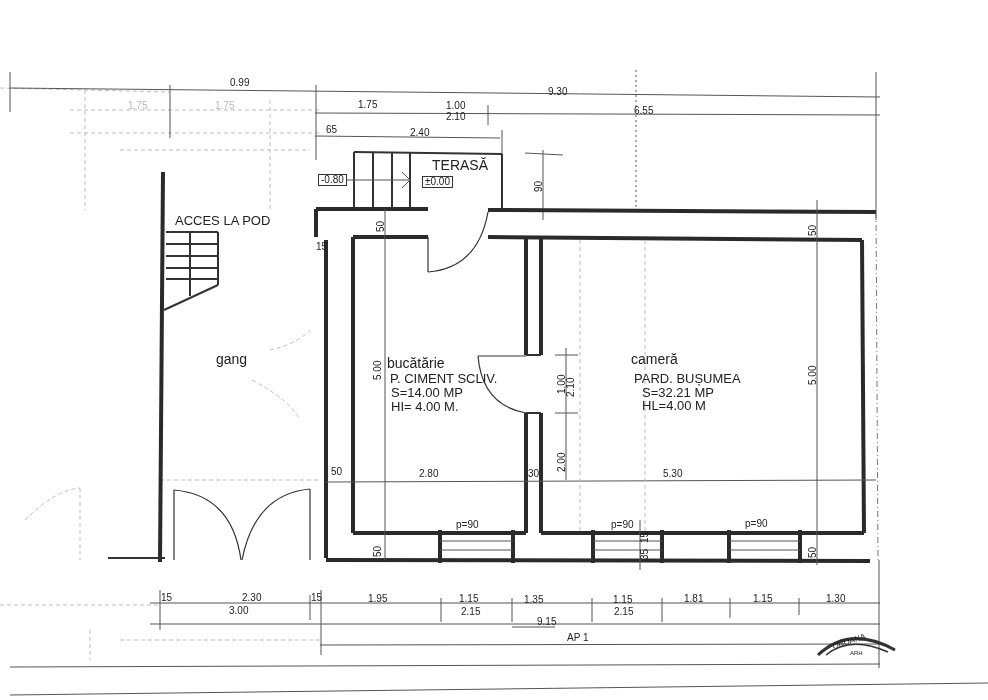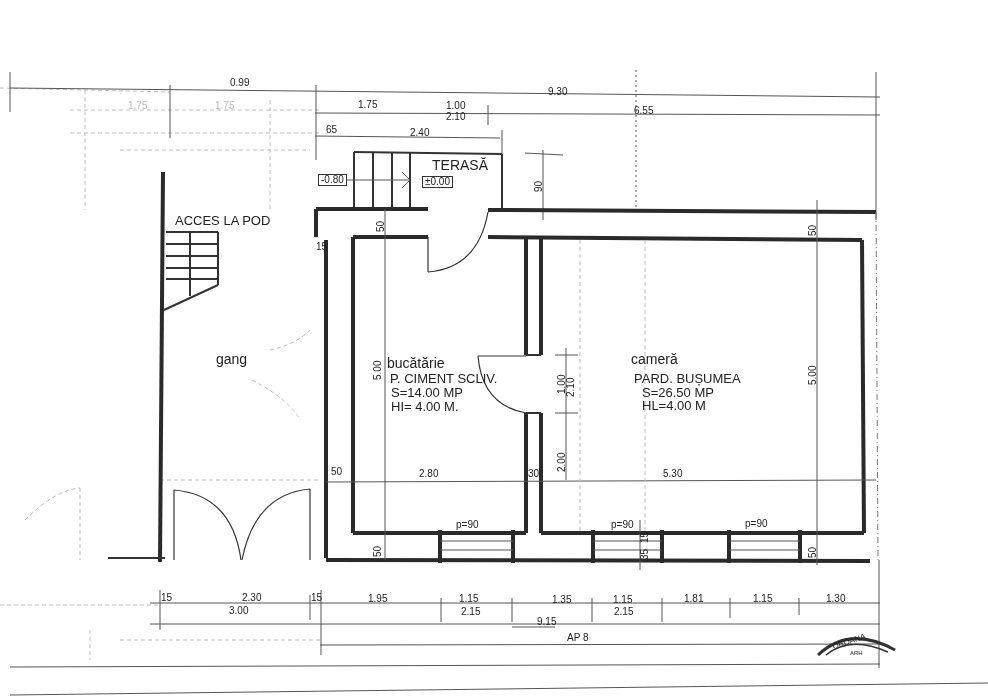--- a/index.html
+++ b/index.html
@@ -197,21 +197,21 @@
 <span class="lbl room" style="left:216px;top:352px">gang</span>
 
 <span class="lbl room" style="left:387px;top:356px">bucătărie</span>
 <span class="lbl spec" style="left:390px;top:372px">P. CIMENT SCLIV.</span>
 <span class="lbl spec" style="left:391px;top:386px">S=14.00 MP</span>
 <span class="lbl spec" style="left:391px;top:400px">HI= 4.00 M.</span>
 <span class="lbl dimtxt vert" style="left:373px;top:380px">5.00</span>
 
 <span class="lbl room" style="left:631px;top:352px">cameră</span>
 <span class="lbl spec" style="left:634px;top:372px">PARD. BUȘUMEA</span>
-<span class="lbl spec" style="left:642px;top:386px">S=26.50 MP</span>
+<span class="lbl spec" style="left:642px;top:386px">S=32.21 MP</span>
 <span class="lbl spec" style="left:642px;top:399px">HL=4.00 M</span>
 <span class="lbl dimtxt vert" style="left:808px;top:385px">5.00</span>
 
 <span class="lbl dimtxt vert" style="left:557px;top:394px">1.00</span>
 <span class="lbl dimtxt vert" style="left:566px;top:397px">2.10</span>
 <span class="lbl dimtxt vert" style="left:557px;top:472px">2.00</span>
 
 <span class="lbl dimtxt" style="left:331px;top:467px">50</span>
 <span class="lbl dimtxt" style="left:419px;top:469px">2.80</span>
 <span class="lbl dimtxt" style="left:528px;top:469px">30</span>
@@ -223,27 +223,27 @@
 <span class="lbl dimtxt vert" style="left:373px;top:557px">50</span>
 <span class="lbl dimtxt vert" style="left:808px;top:558px">50</span>
 <span class="lbl dimtxt vert" style="left:640px;top:543px">15</span>
 <span class="lbl dimtxt vert" style="left:640px;top:560px">35</span>
 
 <span class="lbl dimtxt" style="left:161px;top:593px">15</span>
 <span class="lbl dimtxt" style="left:242px;top:593px">2.30</span>
 <span class="lbl dimtxt" style="left:311px;top:593px">15</span>
 <span class="lbl dimtxt" style="left:368px;top:594px">1.95</span>
 <span class="lbl dimtxt" style="left:459px;top:594px">1.15</span>
-<span class="lbl dimtxt" style="left:552px;top:595px">1.35</span>
+<span class="lbl dimtxt" style="left:524px;top:595px">1.35</span>
 <span class="lbl dimtxt" style="left:613px;top:595px">1.15</span>
 <span class="lbl dimtxt" style="left:684px;top:594px">1.81</span>
 <span class="lbl dimtxt" style="left:753px;top:594px">1.15</span>
 <span class="lbl dimtxt" style="left:826px;top:594px">1.30</span>
 
 <span class="lbl dimtxt" style="left:229px;top:606px">3.00</span>
 <span class="lbl dimtxt" style="left:461px;top:607px">2.15</span>
 <span class="lbl dimtxt" style="left:614px;top:607px">2.15</span>
 
 <span class="lbl dimtxt" style="left:537px;top:617px">9.15</span>
-<span class="lbl dimtxt" style="left:567px;top:633px">AP 8</span>
+<span class="lbl dimtxt" style="left:567px;top:633px">AP 1</span>
 
 <span class="lbl" style="left:832px;top:638px;font-size:8px;transform:rotate(-18deg)">OBOANA</span>
 <span class="lbl" style="left:850px;top:650px;font-size:6px">ARH</span>
 
 </body></html>

